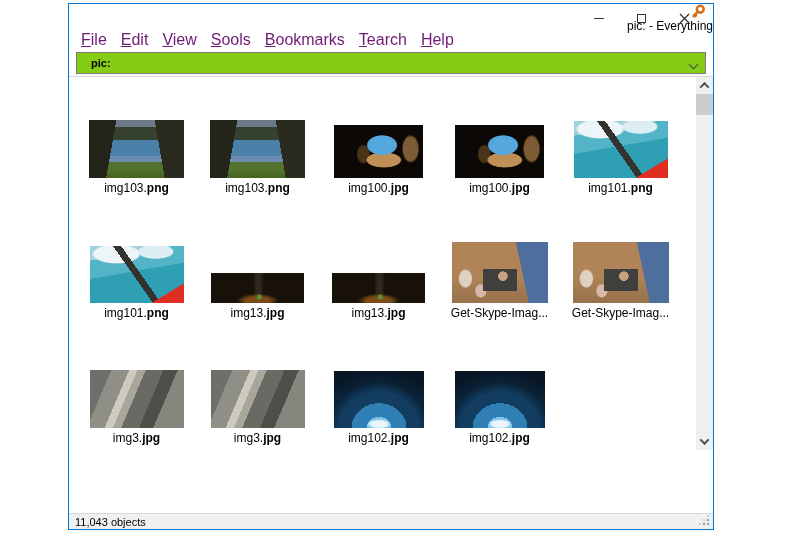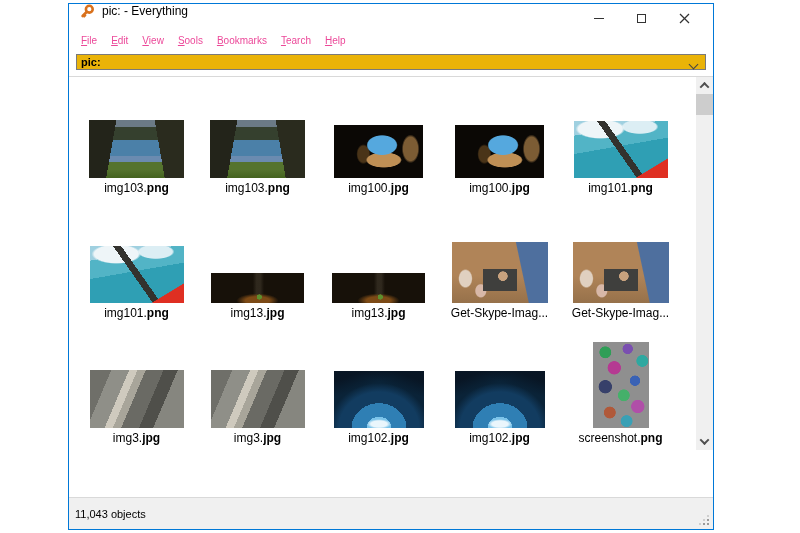--- a/index.html
+++ b/index.html
@@ -3,40 +3,40 @@
 <meta charset="utf-8">
 <style>
   * { box-sizing: border-box; margin: 0; padding: 0; }
   html,body { width: 800px; height: 533px; background: #ffffff; overflow: hidden;
     font-family: "Liberation Sans", sans-serif; }
 
   .window { position: absolute; left: 68px; top: 3px; width: 646px; height: 527px;
     border: 1px solid #0078d7; background: #fff; }
 
   
-  .titlebar { position: relative; height: 28px; display: flex; align-items: flex-start;
-    padding-left: 11px; background: #fff; }
+  .titlebar { position: relative; height: 28px; display: flex; align-items: flex-end;
+    padding-left: 11px; background: #fff; flex-direction: column; }
   .app-icon { width: 15px; height: 15px; margin-right: 7px; flex: 0 0 auto; }
   .title-text { font-size: 12px; color: #000; }
   .win-controls { position: absolute; right: 7px; top: 0; height: 28px; display: flex; }
   .win-btn { width: 43px; height: 28px; display: flex; align-items: center; justify-content: center; }
   .glyph-min { width: 10px; height: 1px; background: #333; }
   .glyph-max { width: 9px; height: 9px; border: 1px solid #333; }
 
   
   .menubar { height: 16px; display: flex; align-items: center; padding-left: 5px;
-    font-size: 10px; color: #ec4899; background: #fff; text-align: right; }
+    font-size: 16px; color: #701a75; background: #fff; text-align: right; }
   .menu-item { padding: 0 7px; cursor: default; white-space: nowrap; }
   .menu-item .accel { text-decoration: underline; }
 
   
   .searchrow { height: 28px; padding: 4px 7px 2px 7px; position: relative; background: #fff; }
-  .search-input { width: 100%; height: 16px; border: 1px solid #7a7a7a; background: #eab308;
+  .search-input { width: 100%; height: 22px; border: 1px solid #7a7a7a; background: #84cc16;
     font-family: "Liberation Sans", sans-serif; font-size: 11px; font-weight: bold;
-    padding: 0 22px 0 4px; outline: none; color: #000; }
+    padding: 0 22px 0 14px; outline: none; color: #000; }
   .search-chevron { position: absolute; right: 16px; top: 13px; width: 7px; height: 7px;
     border-left: 1px solid #444; border-top: 1px solid #444; transform: rotate(225deg); }
 
   
   .content { position: relative; height: 374px; margin-right: 0;
     border-top: 1px solid #d9d9d9; background: #fff; overflow: hidden; }
   .grid { position: absolute; left: 0; top: 0; right: 17px; }
   .grid-row { display: flex; height: 125px; padding-left: 7px; }
   .cell { width: 121px; height: 125px; display: flex; flex-direction: column;
     justify-content: flex-end; align-items: center; }
@@ -106,21 +106,21 @@
   .scrollbar { position: absolute; right: 0; top: 0; bottom: 0; width: 17px; background: #f0f0f0; }
   .sb-btn { position: absolute; left: 0; width: 17px; height: 17px;
     display: flex; align-items: center; justify-content: center; }
   .sb-btn.up { top: 0; } .sb-btn.down { bottom: 0; }
   .chev { width: 7px; height: 7px; border-left: 2px solid #505050; border-top: 2px solid #505050; }
   .chev.up { transform: rotate(45deg) translate(1px,1px); }
   .chev.down { transform: rotate(225deg) translate(1px,1px); }
   .sb-thumb { position: absolute; left: 0; top: 17px; width: 17px; height: 21px; background: #cdcdcd; }
 
   
-  .statusbar { position: absolute; left: 0; right: 0; bottom: 0; height: 32px;
+  .statusbar { position: absolute; left: 0; right: 0; bottom: 0; height: 16px;
     background: #f0f0f0; border-top: 1px solid #d9d9d9; display: flex; align-items: center;
     padding-left: 6px; font-size: 11px; color: #000; }
   .grip { position: absolute; right: 4px; bottom: 4px; width: 2px; height: 2px; background: #9a9a9a;
     box-shadow: -4px 0 #9a9a9a, 0 -4px #9a9a9a, -8px 0 #cfcfcf, 0 -8px #cfcfcf, -4px -4px #cfcfcf; }
 </style>
 </head>
 <body>
 
 <div class="window">
 
@@ -218,24 +218,20 @@
             <div class="fname"><span class="base">img3.</span><span class="ext">jpg</span></div>
           </div>
           <div class="cell">
             <div class="thumb t-icecave"></div>
             <div class="fname"><span class="base">img102.</span><span class="ext">jpg</span></div>
           </div>
           <div class="cell">
             <div class="thumb t-icecave"></div>
             <div class="fname"><span class="base">img102.</span><span class="ext">jpg</span></div>
           </div>
-          <div class="cell">
-            <div class="thumb t-marbles"></div>
-            <div class="fname"><span class="base">screenshot.</span><span class="ext">png</span></div>
-          </div>
         </div>
         <div class="grid-row">
           <div class="cell">
             <div class="thumb t-hero"></div>
             <div class="fname"><span class="base"></span><span class="ext"></span></div>
           </div>
           <div class="cell">
             <div class="thumb t-hero"></div>
             <div class="fname"><span class="base"></span><span class="ext"></span></div>
           </div>

